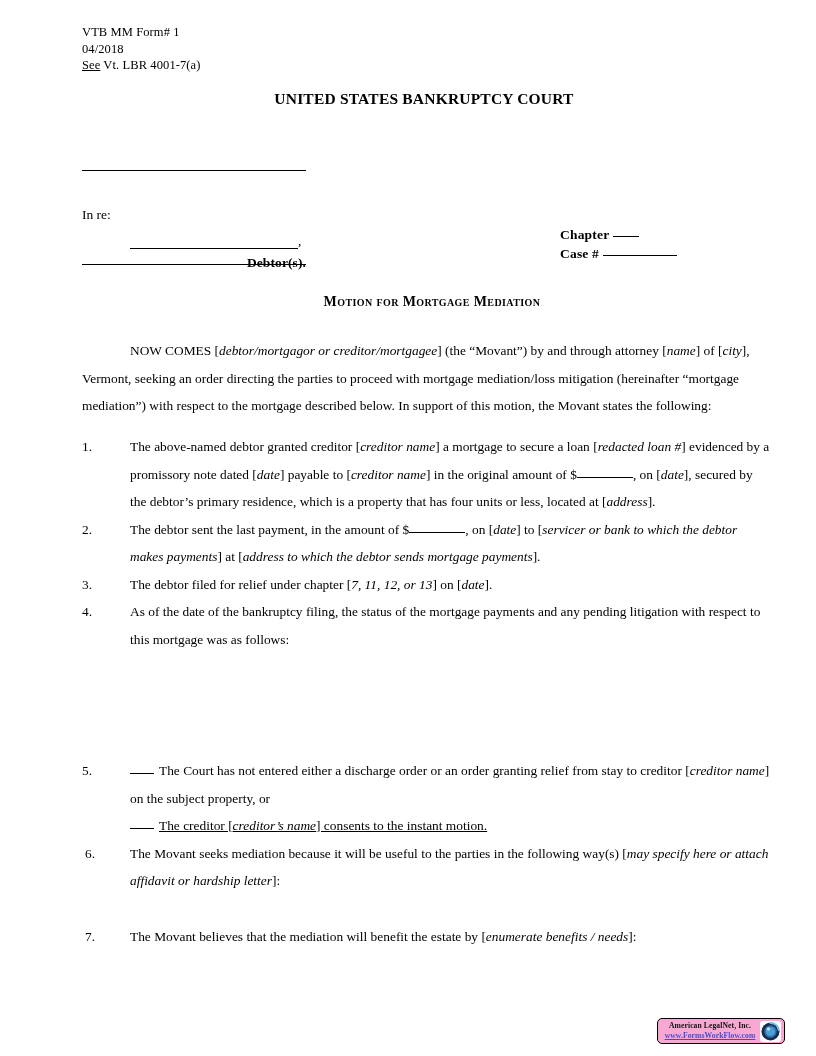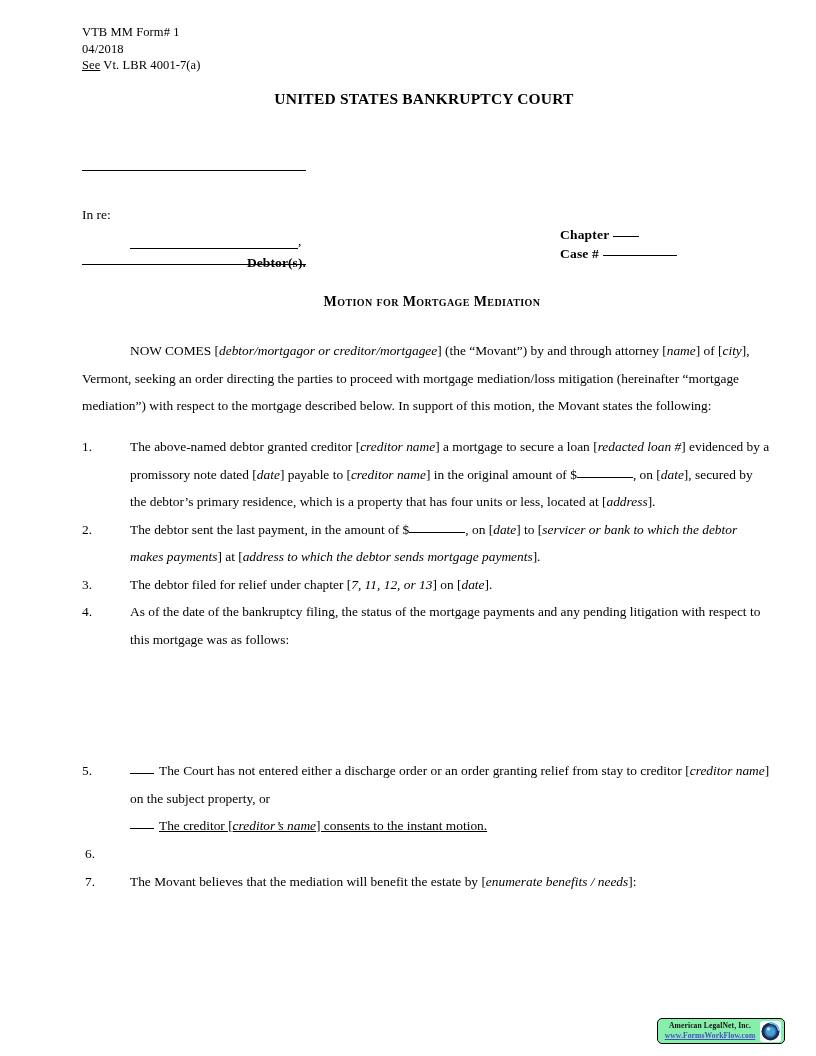--- a/index.html
+++ b/index.html
@@ -191,21 +191,21 @@
 
   
   .footer-badge {
     position: absolute;
     left: 641px;
     top: 1018px;
     width: 128px;
     height: 26px;
     border: 1.4px solid #000;
     border-radius: 5px;
-    background: #86efac;
+    background: #f9a8d4;
     box-sizing: border-box;
     overflow: hidden;
   }
   .badge-text {
     position: absolute;
     left: 5px;
     top: 2px;
     width: 94px;
     text-align: center;
     font-family: "Liberation Serif", serif;
@@ -269,21 +269,21 @@
   <div class="body-text">
     <p class="intro" id="intro">NOW COMES [<i>debtor/mortgagor or creditor/mortgagee</i>] (the “Movant”) by and through attorney [<i>name</i>] of [<i>city</i>], Vermont, seeking an order directing the parties to proceed with mortgage mediation/loss mitigation (hereinafter “mortgage mediation”) with respect to the mortgage described below.  In support of this motion, the Movant states the following:</p>
     <div class="items" id="items">
         <div class="item"><span class="item-num">1.</span><span>The above-named debtor granted creditor [<i>creditor name</i>] a mortgage to secure a loan [<i>redacted loan #</i>] evidenced by a promissory note dated [<i>date</i>] payable to [<i>creditor name</i>] in the original amount of $<span class="blank-inline"></span>, on [<i>date</i>], secured by the debtor’s primary residence, which is a property that has four units or less, located at [<i>address</i>].</span></div>
         <div class="item"><span class="item-num">2.</span><span>The debtor sent the last payment, in the amount of $<span class="blank-inline"></span>, on [<i>date</i>] to [<i>servicer or bank to which the debtor makes payments</i>] at [<i>address to which the debtor sends mortgage payments</i>].</span></div>
         <div class="item"><span class="item-num">3.</span><span>The debtor filed for relief under chapter [<i>7, 11, 12, or 13</i>] on [<i>date</i>].</span></div>
         <div class="item"><span class="item-num">4.</span><span>As of the date of the bankruptcy filing, the status of the mortgage payments and any pending litigation with respect to this mortgage was as follows:</span></div>
         <div class="gap-status"></div>
         <div class="item"><span class="item-num">5.</span><span><span class="check-blank"></span>The Court has not entered either a discharge order or an order granting relief from stay to creditor [<i>creditor name</i>] on the subject property, or</span></div>
         <div class="sub-line"><span class="check-blank"></span>The creditor [<i>creditor’s name</i>] consents to the instant motion.</div>
-        <div class="item"><span class="item-num indent-more">6.</span></div>
+        <div class="item"><span class="item-num indent-more">6.</span><span>The Movant seeks mediation because it will be useful to the parties in the following way(s) [<i>may specify here or attach affidavit or hardship letter</i>]:</span></div>
         <div class="gap-small"></div>
         <div class="item"><span class="item-num indent-more">7.</span><span>The Movant believes that the mediation will benefit the estate by [<i>enumerate benefits / needs</i>]:</span></div>
       </div>
   </div>
 
   <div class="footer-badge">
     <div class="badge-text">
       <div class="badge-line1">American LegalNet, Inc.</div>
       <div class="badge-line2">www.FormsWorkFlow.com</div>
     </div>

